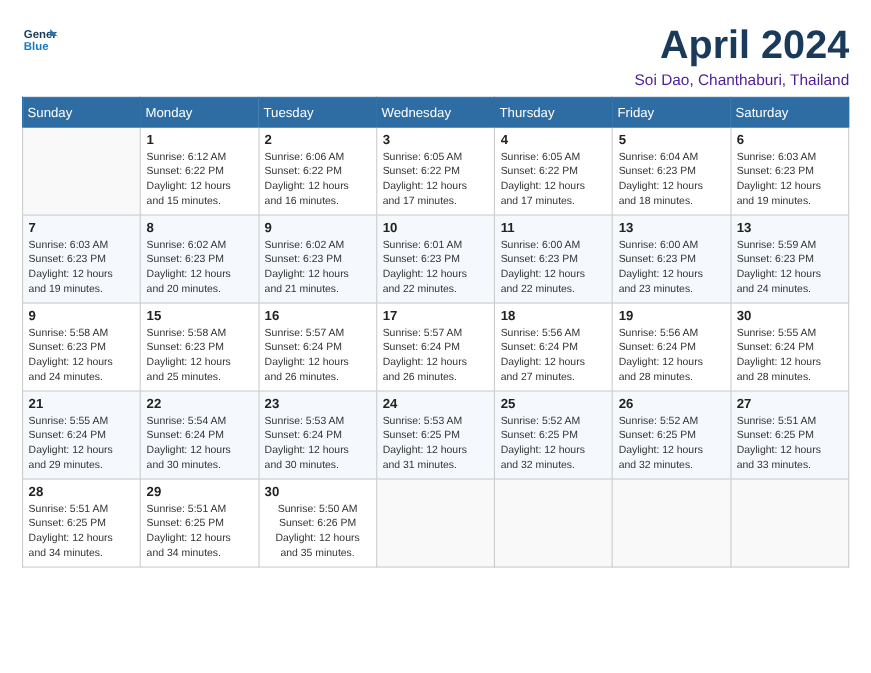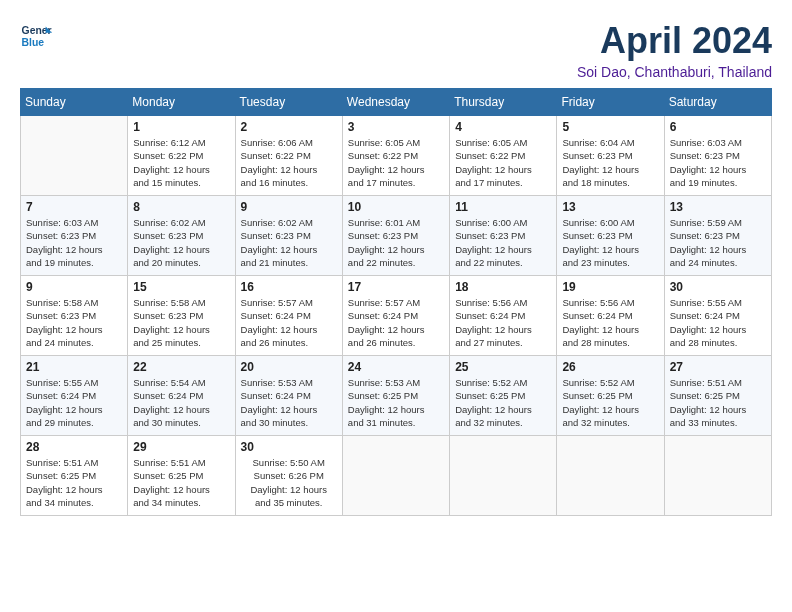--- a/index.html
+++ b/index.html
@@ -264,21 +264,21 @@
 and 29 minutes.</div>
         </td>
         <td>
           <div class="day-number">22</div>
           <div class="day-info" style="white-space: pre-line;">Sunrise: 5:54 AM
 Sunset: 6:24 PM
 Daylight: 12 hours
 and 30 minutes.</div>
         </td>
         <td>
-          <div class="day-number">20</div>
+          <div class="day-number">23</div>
           <div class="day-info" style="white-space: pre-line;">Sunrise: 5:53 AM
 Sunset: 6:24 PM
 Daylight: 12 hours
 and 30 minutes.</div>
         </td>
         <td>
           <div class="day-number">24</div>
           <div class="day-info" style="white-space: pre-line;">Sunrise: 5:53 AM
 Sunset: 6:25 PM
 Daylight: 12 hours

